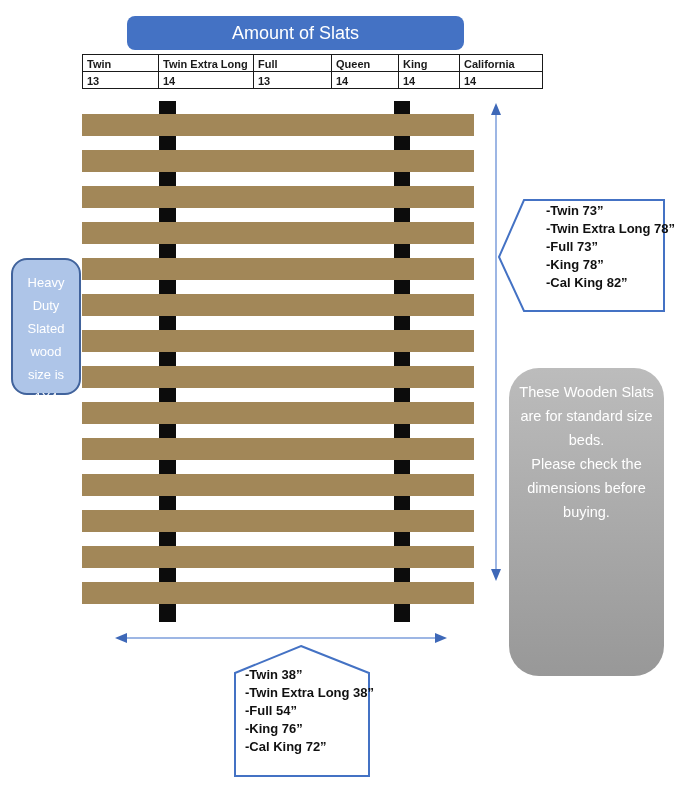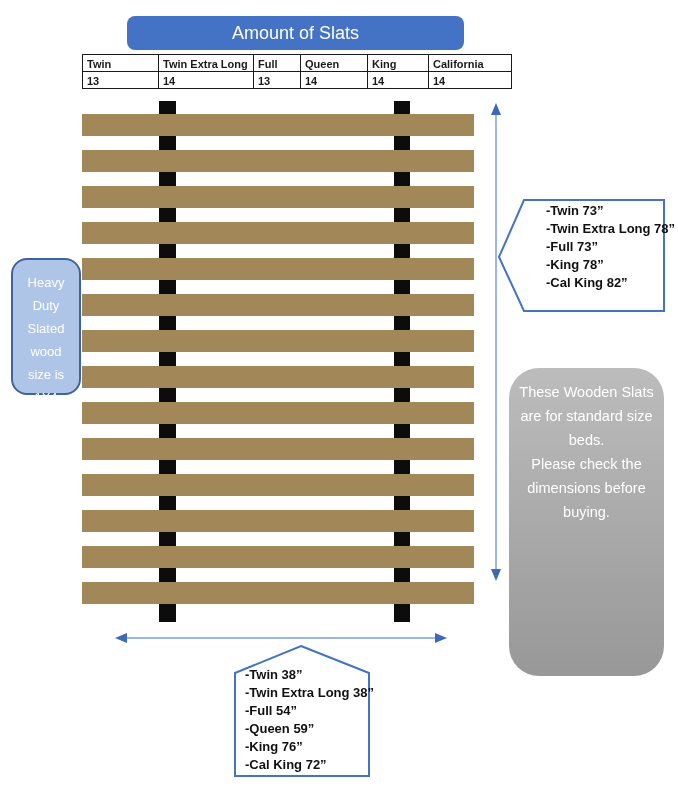--- a/index.html
+++ b/index.html
@@ -10,21 +10,21 @@
   .banner{position:absolute;left:121px;top:16px;width:337px;height:34px;
     background:#4472C4;border-radius:8px;color:#ffffff;font-size:18px;
     text-align:center;line-height:34px;}
 
   
   .slat-table{position:absolute;left:76px;top:54px;display:flex;}
   .bed-col{display:flex;flex-direction:column;}
   .bed-col + .bed-col{margin-left:-1px;}
   .bed-col:nth-child(1){width:77px;}
   .bed-col:nth-child(2){width:96px;}
-  .bed-col:nth-child(3){width:48px;}
+  .bed-col:nth-child(3){width:79px;}
   .bed-col:nth-child(4){width:68px;}
   .bed-col:nth-child(5){width:62px;}
   .bed-col:nth-child(6){width:84px;}
   .cell{box-sizing:border-box;height:18px;line-height:16px;border:1px solid #1a1a1a;
     padding:1px 0 0 4px;font-size:11px;font-weight:bold;color:#1a1a1a;background:#fff;}
   .cell.val{margin-top:-1px;}
 
   
   .support{position:absolute;width:17px;background:#0c0c0c;top:101px;height:521px;}
   .support.s1{left:153px;}
@@ -148,18 +148,17 @@
     <p>Please check the dimensions before buying.</p>
   </div>
 
   <svg class="callout-shape wid-shape" width="140" height="135">
     <polygon points="69,3 137,30 137,133 3,133 3,30" fill="#ffffff" stroke="#4472C4" stroke-width="2"></polygon>
   </svg>
   <div class="wid-text">
       <div>-Twin 38”</div>
       <div>-Twin Extra Long 38”</div>
       <div>-Full 54”</div>
-      <div>-Queen 59”</div>
       <div>-King 76”</div>
       <div>-Cal King 72”</div>
     </div>
 
 </div>
 
 </body></html>

